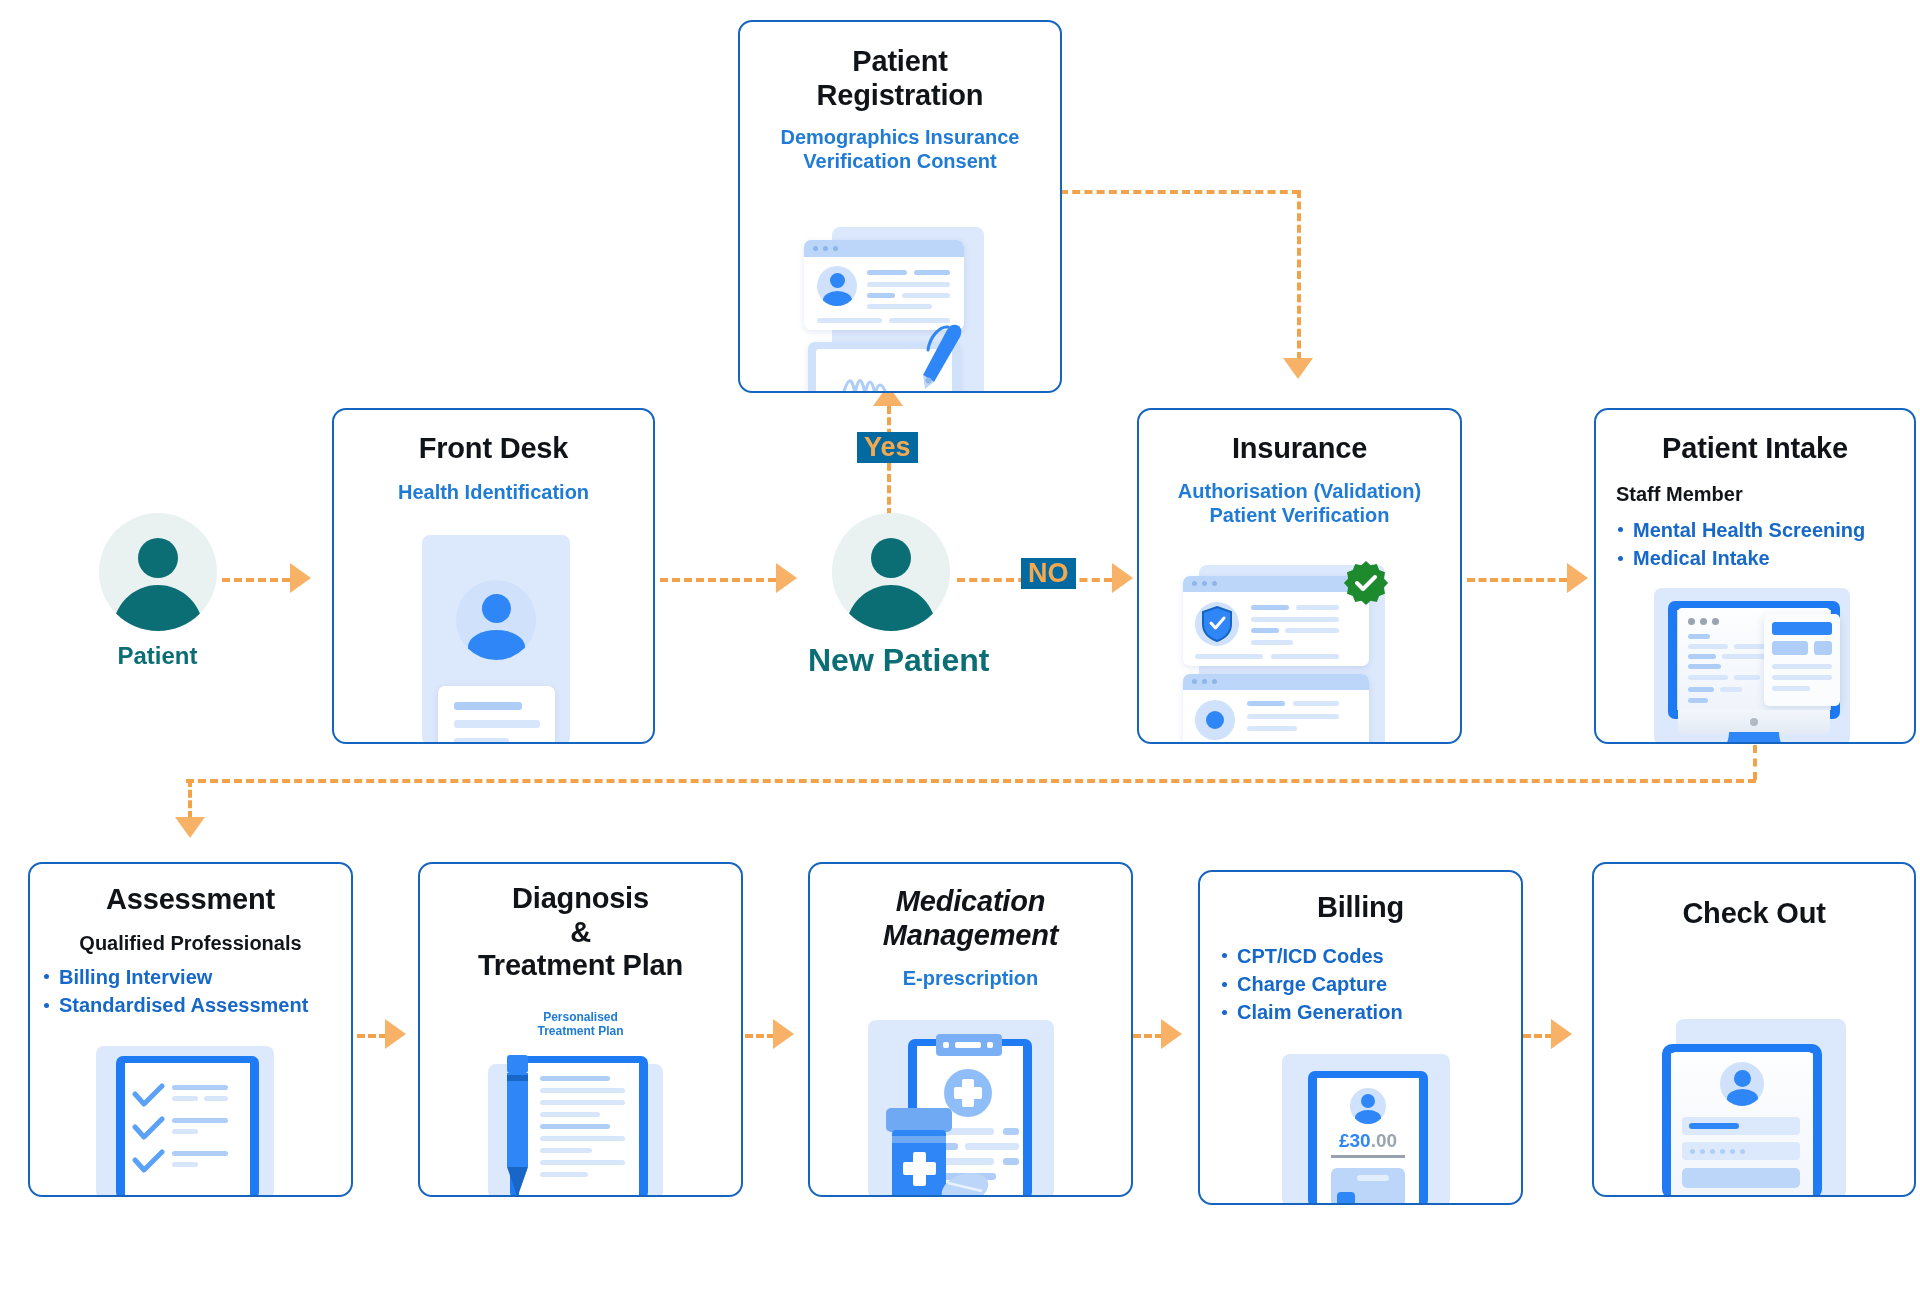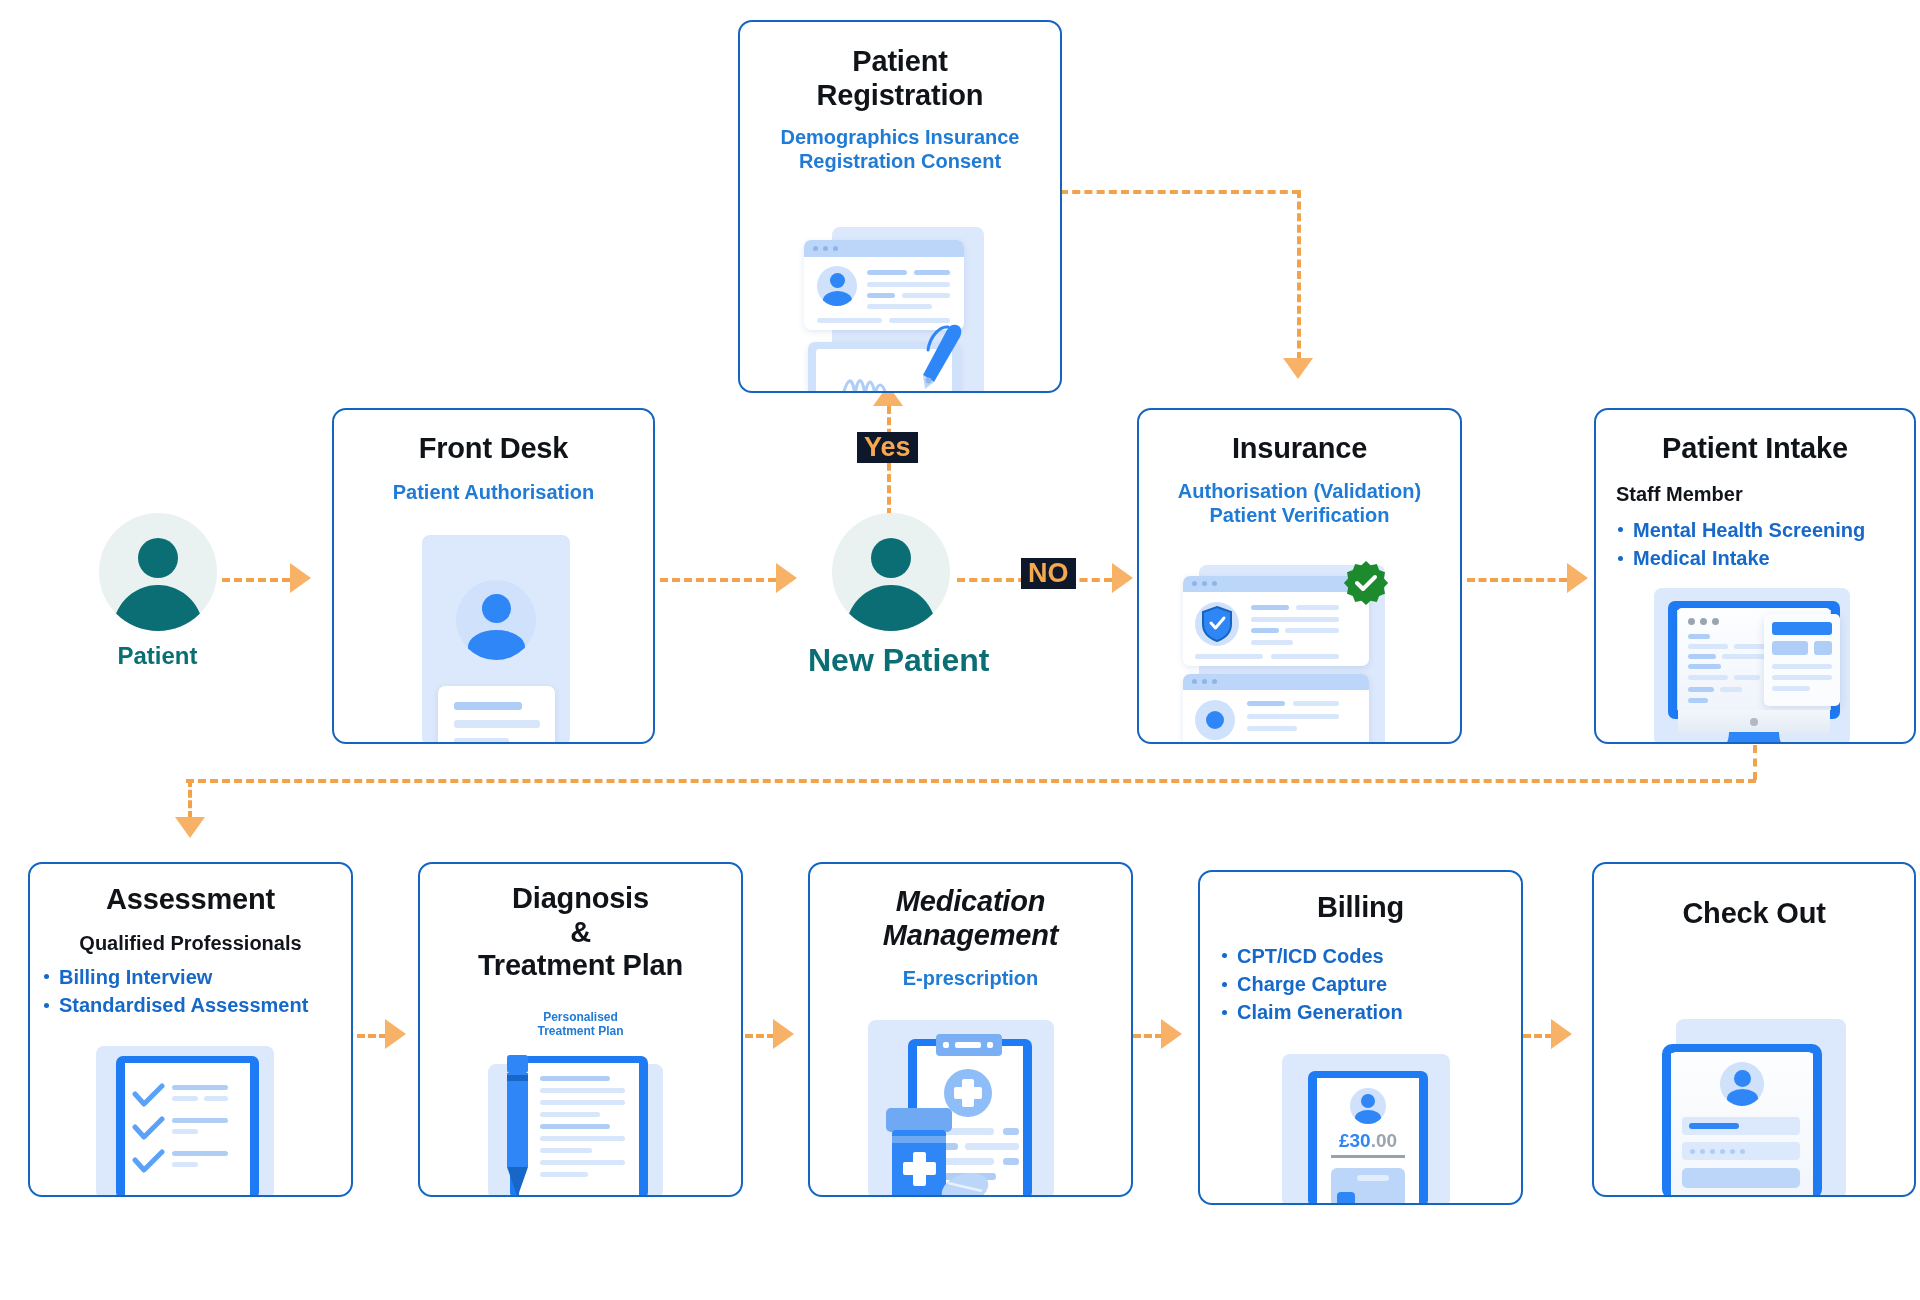--- a/index.html
+++ b/index.html
@@ -92,21 +92,21 @@
   .arrow-d{
     position:absolute;width:0;height:0;
     border-left:15px solid transparent;
     border-right:15px solid transparent;
     border-top:21px solid #F7B267;
   }
   .flaglbl{
     position:absolute;
     color:#F5A94F;
     font-weight:bold;
-    background:#0f172a;
+    background:#0369a1;
     padding:0 7px;
   }
 
   
   .ill{position:absolute;}
   .panel{position:absolute;background:#DCE8FB;border-radius:8px;}
   .wcard{position:absolute;background:#FFFFFF;border-radius:7px;box-shadow:0 2px 6px rgba(40,90,170,.13);}
   .wbar{position:absolute;background:#BBD6F8;border-radius:7px 7px 0 0;}
   .dot{position:absolute;border-radius:50%;background:#8FB6E8;}
   .line{position:absolute;background:#D7E6FB;border-radius:3px;}
@@ -175,21 +175,21 @@
     <div class="plabel" style="font-size:32px;margin-top:11px;white-space:nowrap;margin-left:-20px;">New Patient</div>
   </div>
 
   <div class="card" style="left:738px;top:20px;width:324px;height:373px;">
     <div class="title" style="font-size:29px;margin-top:23px;">
       <div>Patient</div>
       <div>Registration</div>
     </div>
     <div class="sub" style="font-size:20px;margin-top:13px;">
       <div>Demographics Insurance</div>
-      <div>Registration Consent</div>
+      <div>Verification Consent</div>
     </div>
 
     <div class="ill" style="left:0;top:0;width:324px;height:373px;">
       <div class="panel" style="left:92px;top:205px;width:152px;height:172px;"></div>
       <div class="wcard" style="left:64px;top:218px;width:160px;height:90px;">
         <div class="wbar" style="left:0;top:0;width:160px;height:17px;"></div>
         <div class="dot" style="left:9px;top:6px;width:5px;height:5px;"></div>
         <div class="dot" style="left:19px;top:6px;width:5px;height:5px;"></div>
         <div class="dot" style="left:29px;top:6px;width:5px;height:5px;"></div>
         <div class="avat" style="left:13px;top:26px;width:40px;height:40px;overflow:hidden;">
@@ -219,21 +219,21 @@
         </svg>
       </div>
     </div>
   </div>
 
   <div class="card" style="left:332px;top:408px;width:323px;height:336px;">
     <div class="title" style="font-size:29px;margin-top:22px;">
       <div>Front Desk</div>
     </div>
     <div class="sub" style="font-size:20px;margin-top:14px;">
-      <div>Patient Authorisation</div>
+      <div>Health Identification</div>
     </div>
     <div class="ill" style="left:0;top:0;width:323px;height:336px;">
       <div class="panel" style="left:88px;top:125px;width:148px;height:211px;"></div>
       <div class="avat" style="left:122px;top:170px;width:80px;height:80px;overflow:hidden;">
         <div class="ahead" style="left:26px;top:14px;width:29px;height:29px;"></div>
         <div class="abody" style="left:12px;top:50px;width:57px;height:34px;"></div>
       </div>
       <div class="wcard" style="left:104px;top:276px;width:117px;height:80px;">
         <div class="line2" style="left:16px;top:16px;width:68px;height:8px;"></div>
         <div class="line" style="left:16px;top:34px;width:86px;height:8px;"></div>

